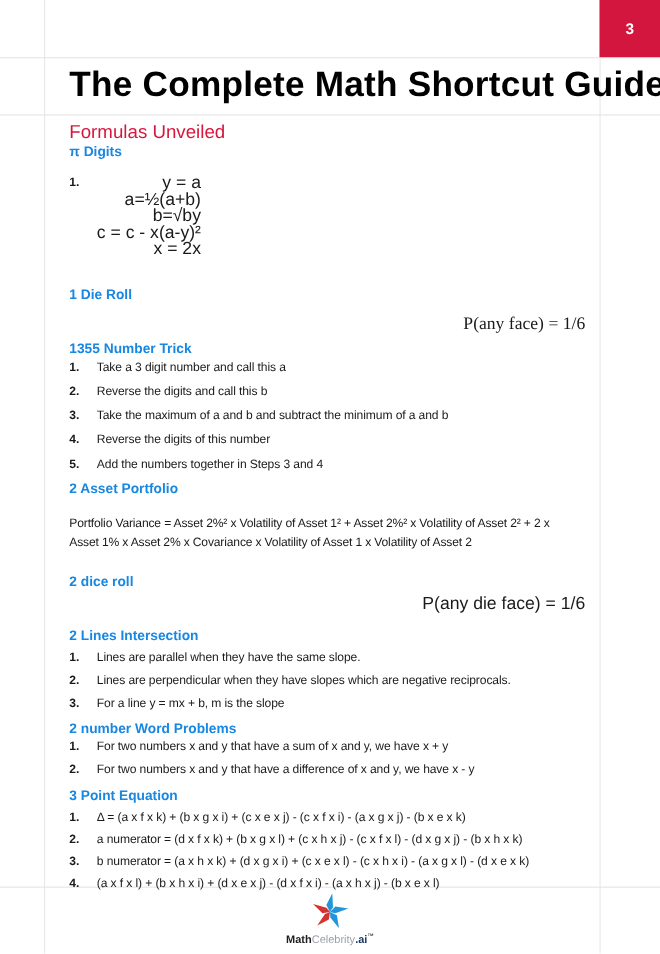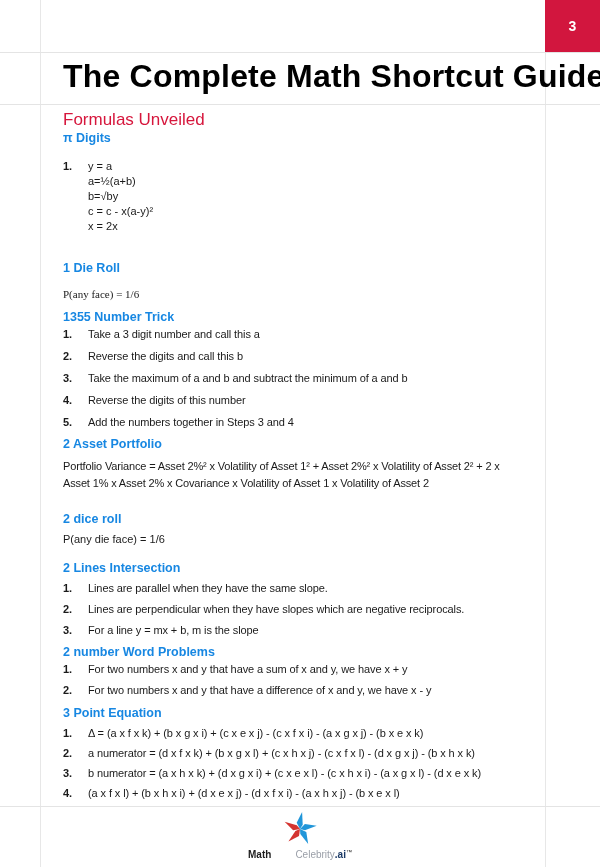--- a/index.html
+++ b/index.html
@@ -14,33 +14,33 @@
     background:#d2163e;color:#ffffff;font-weight:bold;font-size:14px;
     display:flex;align-items:center;justify-content:center;
   }
   .doc-title{
     position:absolute;top:58px;left:63px;
     font-size:32px;font-weight:bold;color:#000;letter-spacing:0.2px;white-space:nowrap;
   }
   .content{position:absolute;top:104px;left:63px;width:469px;}
   .h-red{font-size:17px;line-height:19px;font-weight:normal;color:#d6163c;margin:6px 0 0 0;}
   .h-blue{font-size:12.5px;line-height:15px;font-weight:bold;color:#1787e2;margin:0;}
-  .body-text{font-size:11px;line-height:15px;color:#1a1a1a;}
+  .body-text{font-size:16px;line-height:15px;color:#1a1a1a;text-align:right;}
   .row{display:flex;font-size:11px;line-height:15px;}
   .num{width:25px;flex:0 0 25px;font-weight:bold;}
   .txt{flex:1;white-space:nowrap;letter-spacing:-0.1px;}
   .para-line{font-size:11px;line-height:17px;white-space:nowrap;letter-spacing:-0.15px;}
   .list-1089 .row{margin-bottom:7px;}
   .list-lines .row, .list-wp .row{margin-bottom:6px;}
   .list-3pt .row{margin-bottom:5px;}
   .footer{position:absolute;top:810px;left:0;width:600px;text-align:center;}
   .footer svg{display:block;margin:0 auto;}
   .brand{font-size:10px;margin-top:1px;white-space:nowrap;}
   .brand .b-math{font-weight:bold;color:#1d1d1d;}
-  .brand .b-celebrity{color:#9a9fa8;padding-left:24px;}
+  .brand .b-celebrity{color:#9a9fa8;}
   .brand .b-ai{font-weight:bold;color:#1b3a66;}
   .brand .b-tm{font-size:6px;vertical-align:super;color:#1d1d1d;}
 </style>
 </head>
 <body>
 
 <div class="vrule" style="left:40px;"></div>
 <div class="vrule" style="left:545px;"></div>
 <div class="hrule" style="top:52px;"></div>
 <div class="hrule" style="top:104px;"></div>
@@ -89,21 +89,21 @@
       <span class="num">4.</span>
       <span class="txt">Reverse the digits of this number</span>
     </div>
     <div class="row">
       <span class="num">5.</span>
       <span class="txt">Add the numbers together in Steps 3 and 4</span>
     </div>
   </div>
 
   <div class="h-blue" style="margin-top:3px;">2 Asset Portfolio</div>
-  <div style="margin-top:6px;">
+  <div style="margin-top:16px;">
     <div class="para-line">Portfolio Variance = Asset 2%² x Volatility of Asset 1² + Asset 2%² x Volatility of Asset 2² + 2 x</div>
     <div class="para-line">Asset 1% x Asset 2% x Covariance x Volatility of Asset 1 x Volatility of Asset 2</div>
   </div>
 
   <div class="h-blue" style="margin-top:20px;">2 dice roll</div>
   <div class="body-text" style="margin-top:5px;">P(any die face) = 1/6</div>
 
   <div class="h-blue" style="margin-top:14px;">2 Lines Intersection</div>
   <div class="list-lines" style="margin-top:5px;">
     <div class="row">

